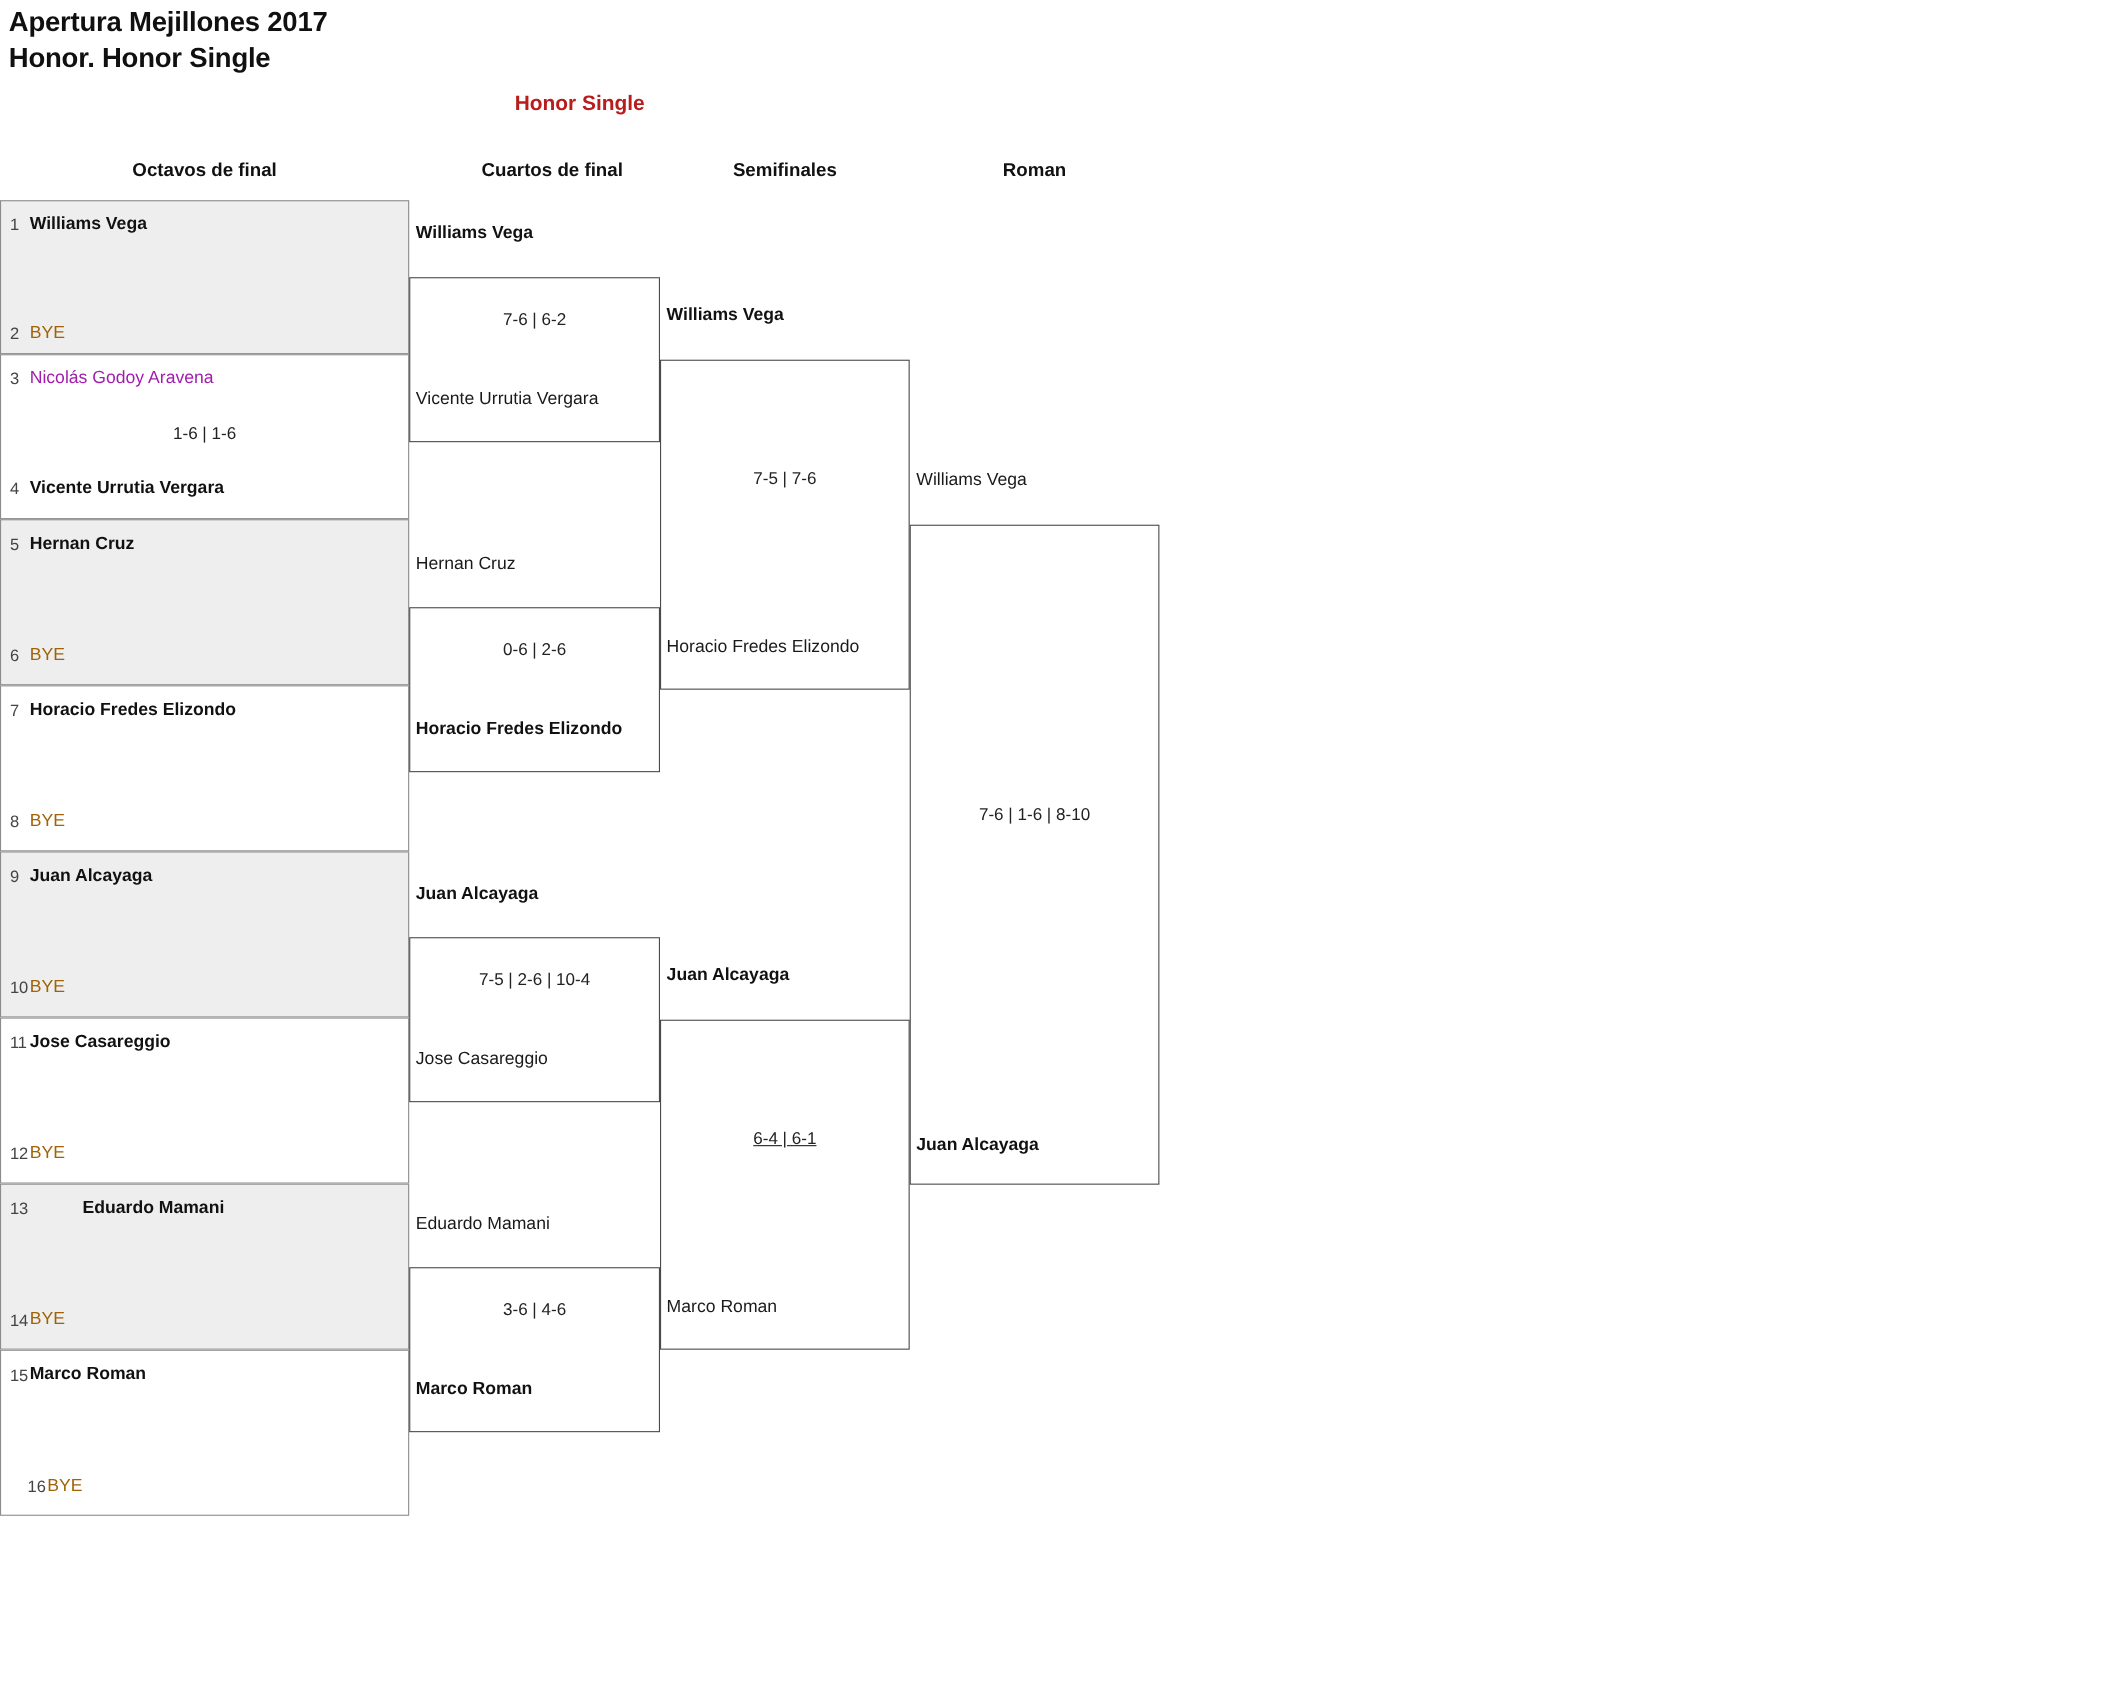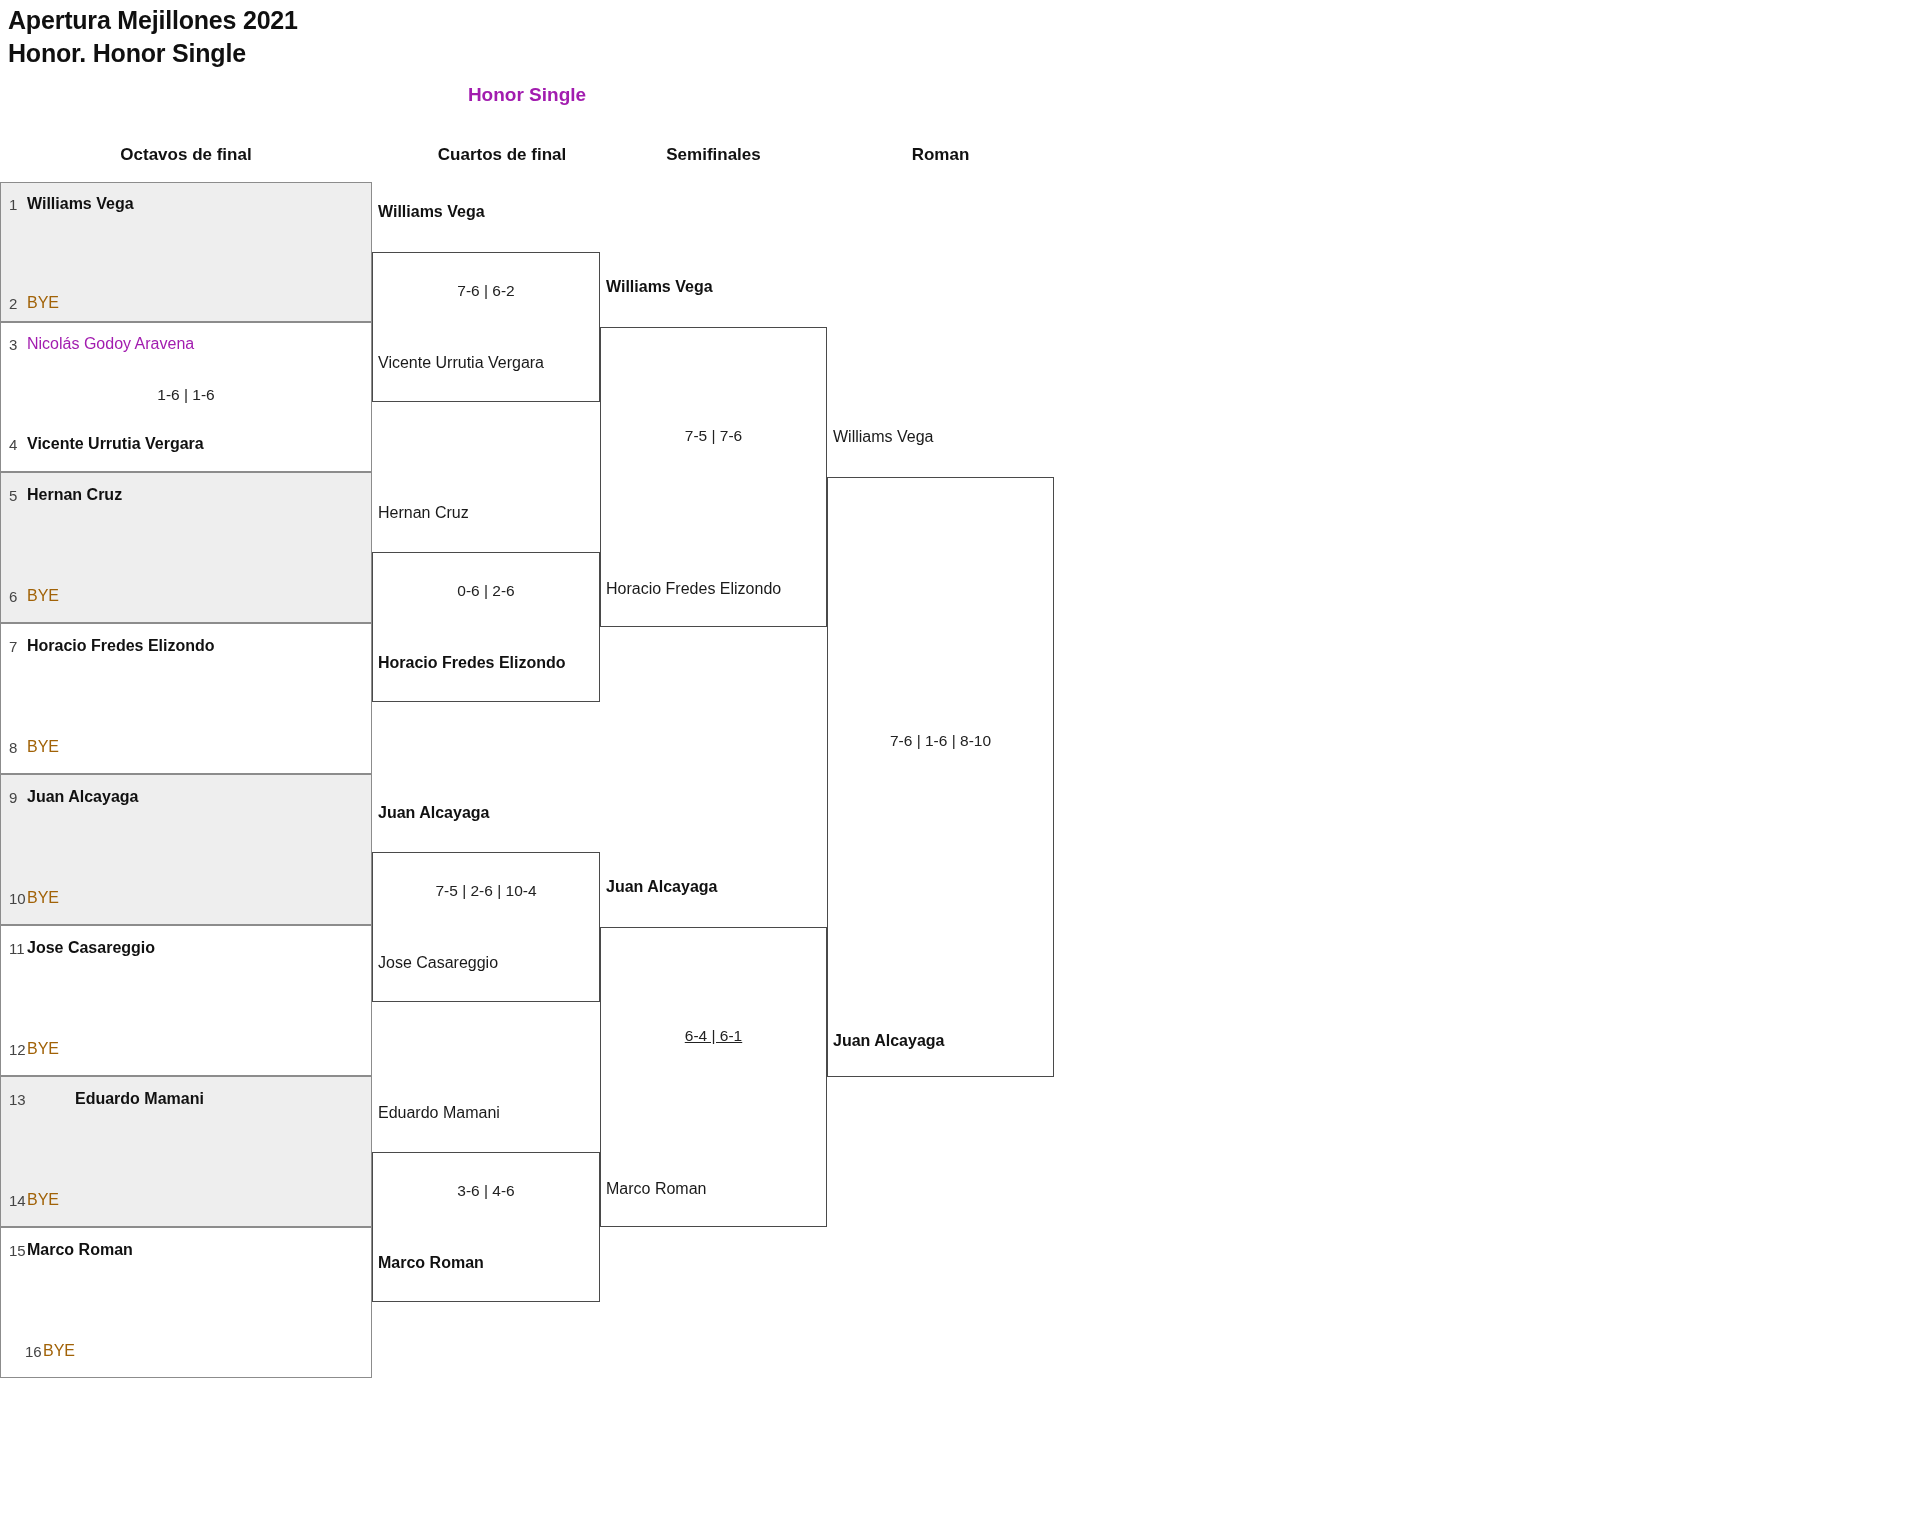--- a/index.html
+++ b/index.html
@@ -46,21 +46,21 @@
   }
   .dot { position: absolute; border-radius: 50%; }
 
   .subtitle {
     position: absolute;
     left: 0; top: 84px;
     width: 1054px;
     text-align: center;
     font-size: 19px;
     font-weight: 600;
-    color: #a21caf;
+    color: #b91c1c;
   }
 
   
   .round-head {
     position: absolute;
     top: 145px;
     font-size: 17px;
     font-weight: 600;
     color: #111;
     text-align: center;
@@ -133,21 +133,21 @@
     text-align: center;
     white-space: nowrap;
   }
 </style>
 </head>
 <body>
 
 <div id="page">
 
   <div class="title-block">
-    <div class="title-line">Apertura Mejillones 2021</div>
+    <div class="title-line">Apertura Mejillones 2017</div>
     <div class="title-line">Honor. Honor Single</div>
   </div>
 
 
   <div class="subtitle">Honor Single</div>
 
   <div class="round-head" style="left:0px;   width:372px;">Octavos de final</div>
   <div class="round-head" style="left:388px; width:228px;text-align:center;">Cuartos de final</div>
   <div class="round-head" style="left:600px; width:227px;">Semifinales</div>
   <div class="round-head" style="left:827px; width:227px;">Roman</div>

